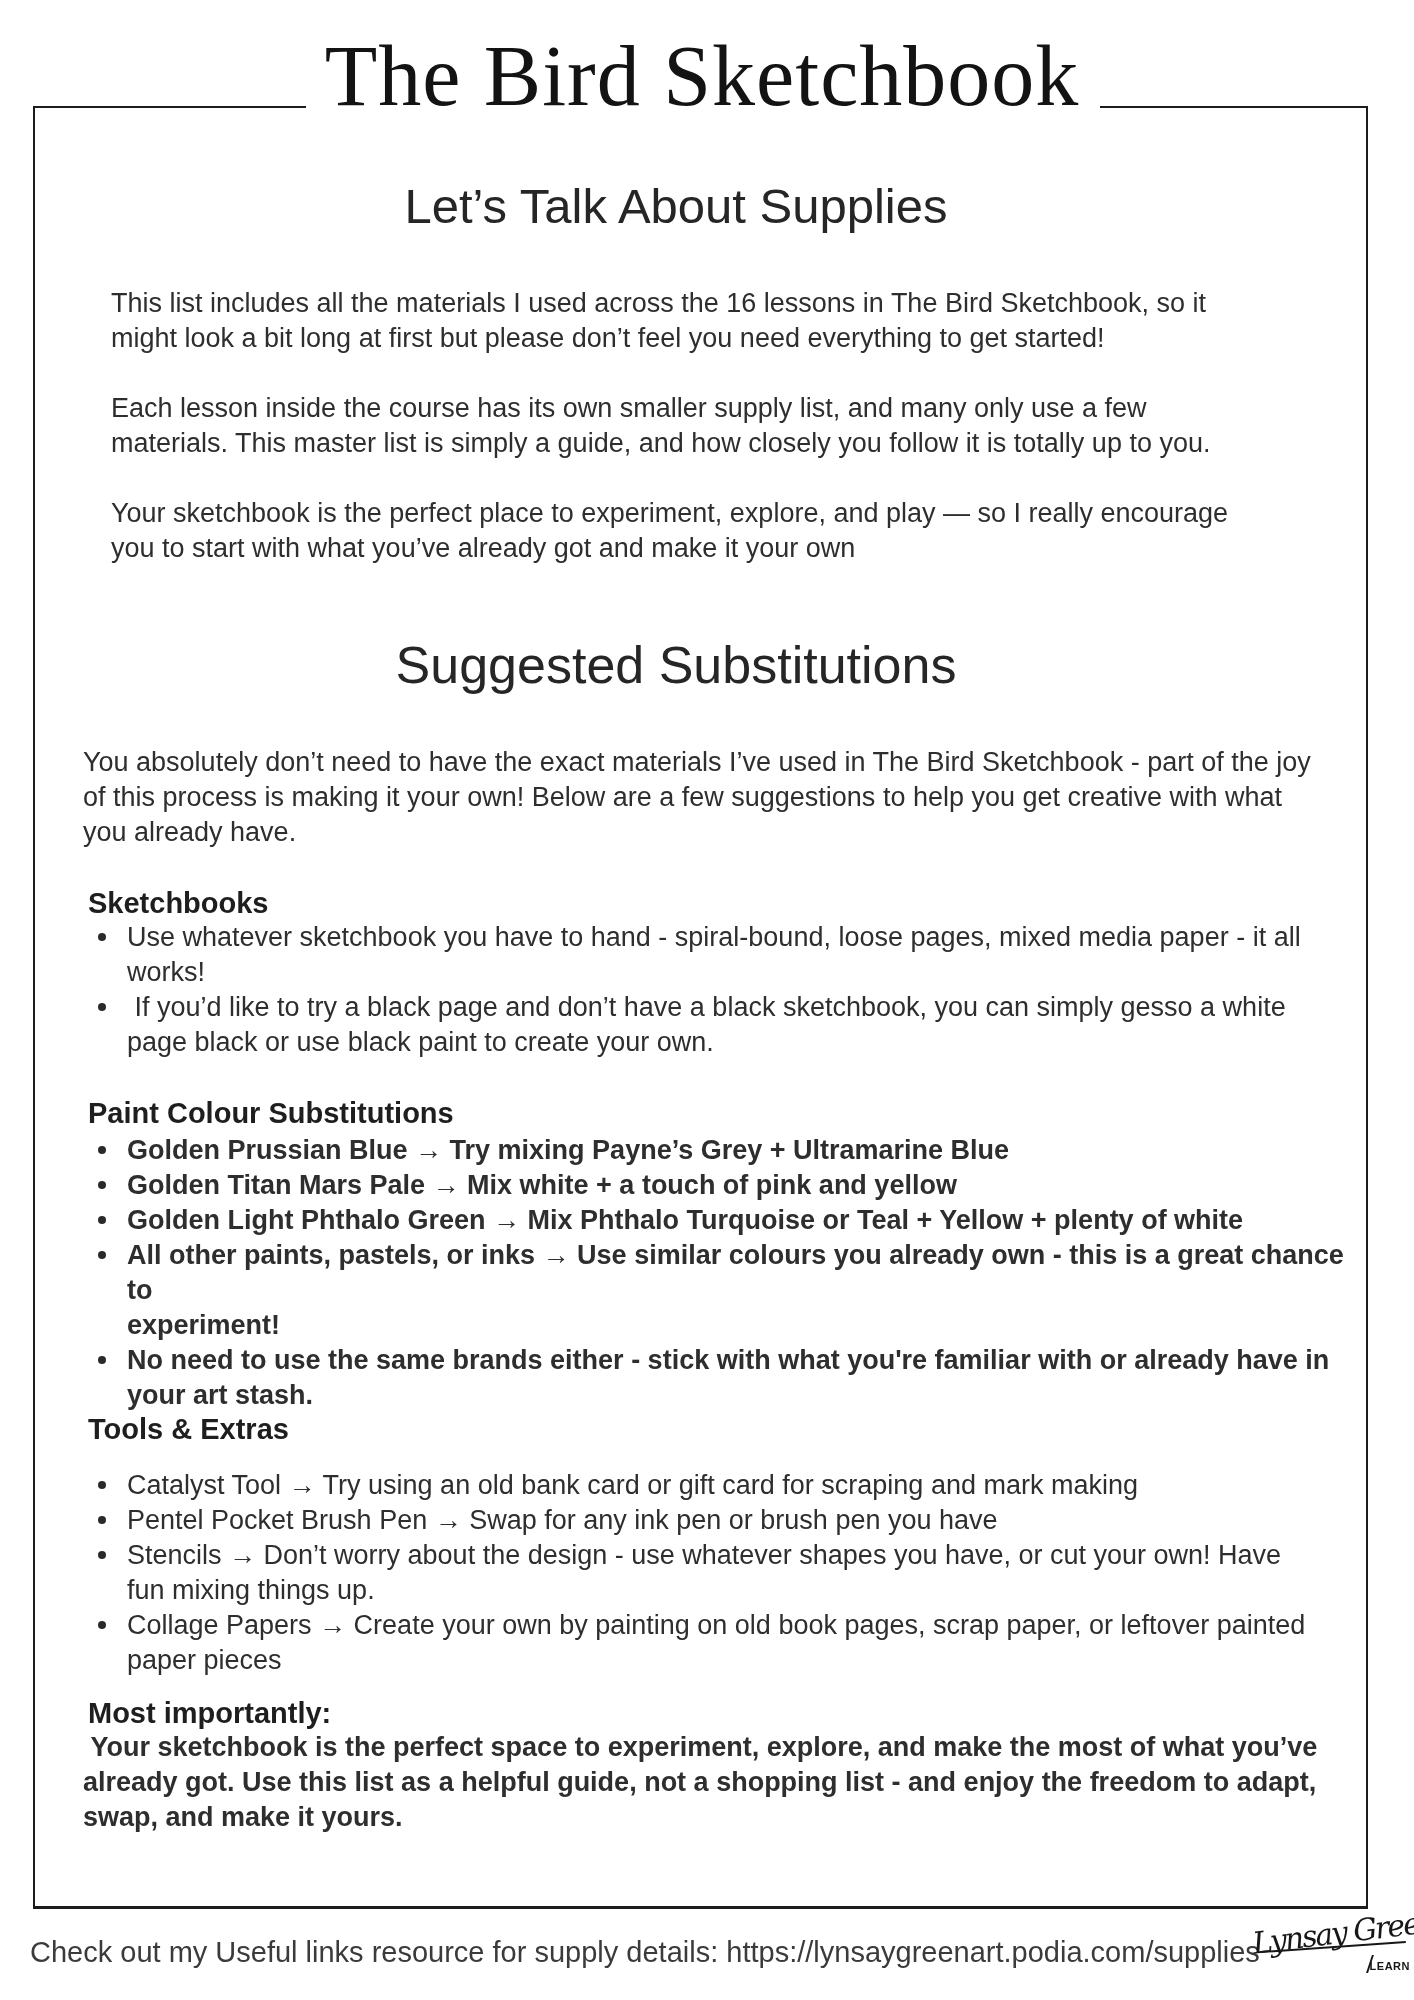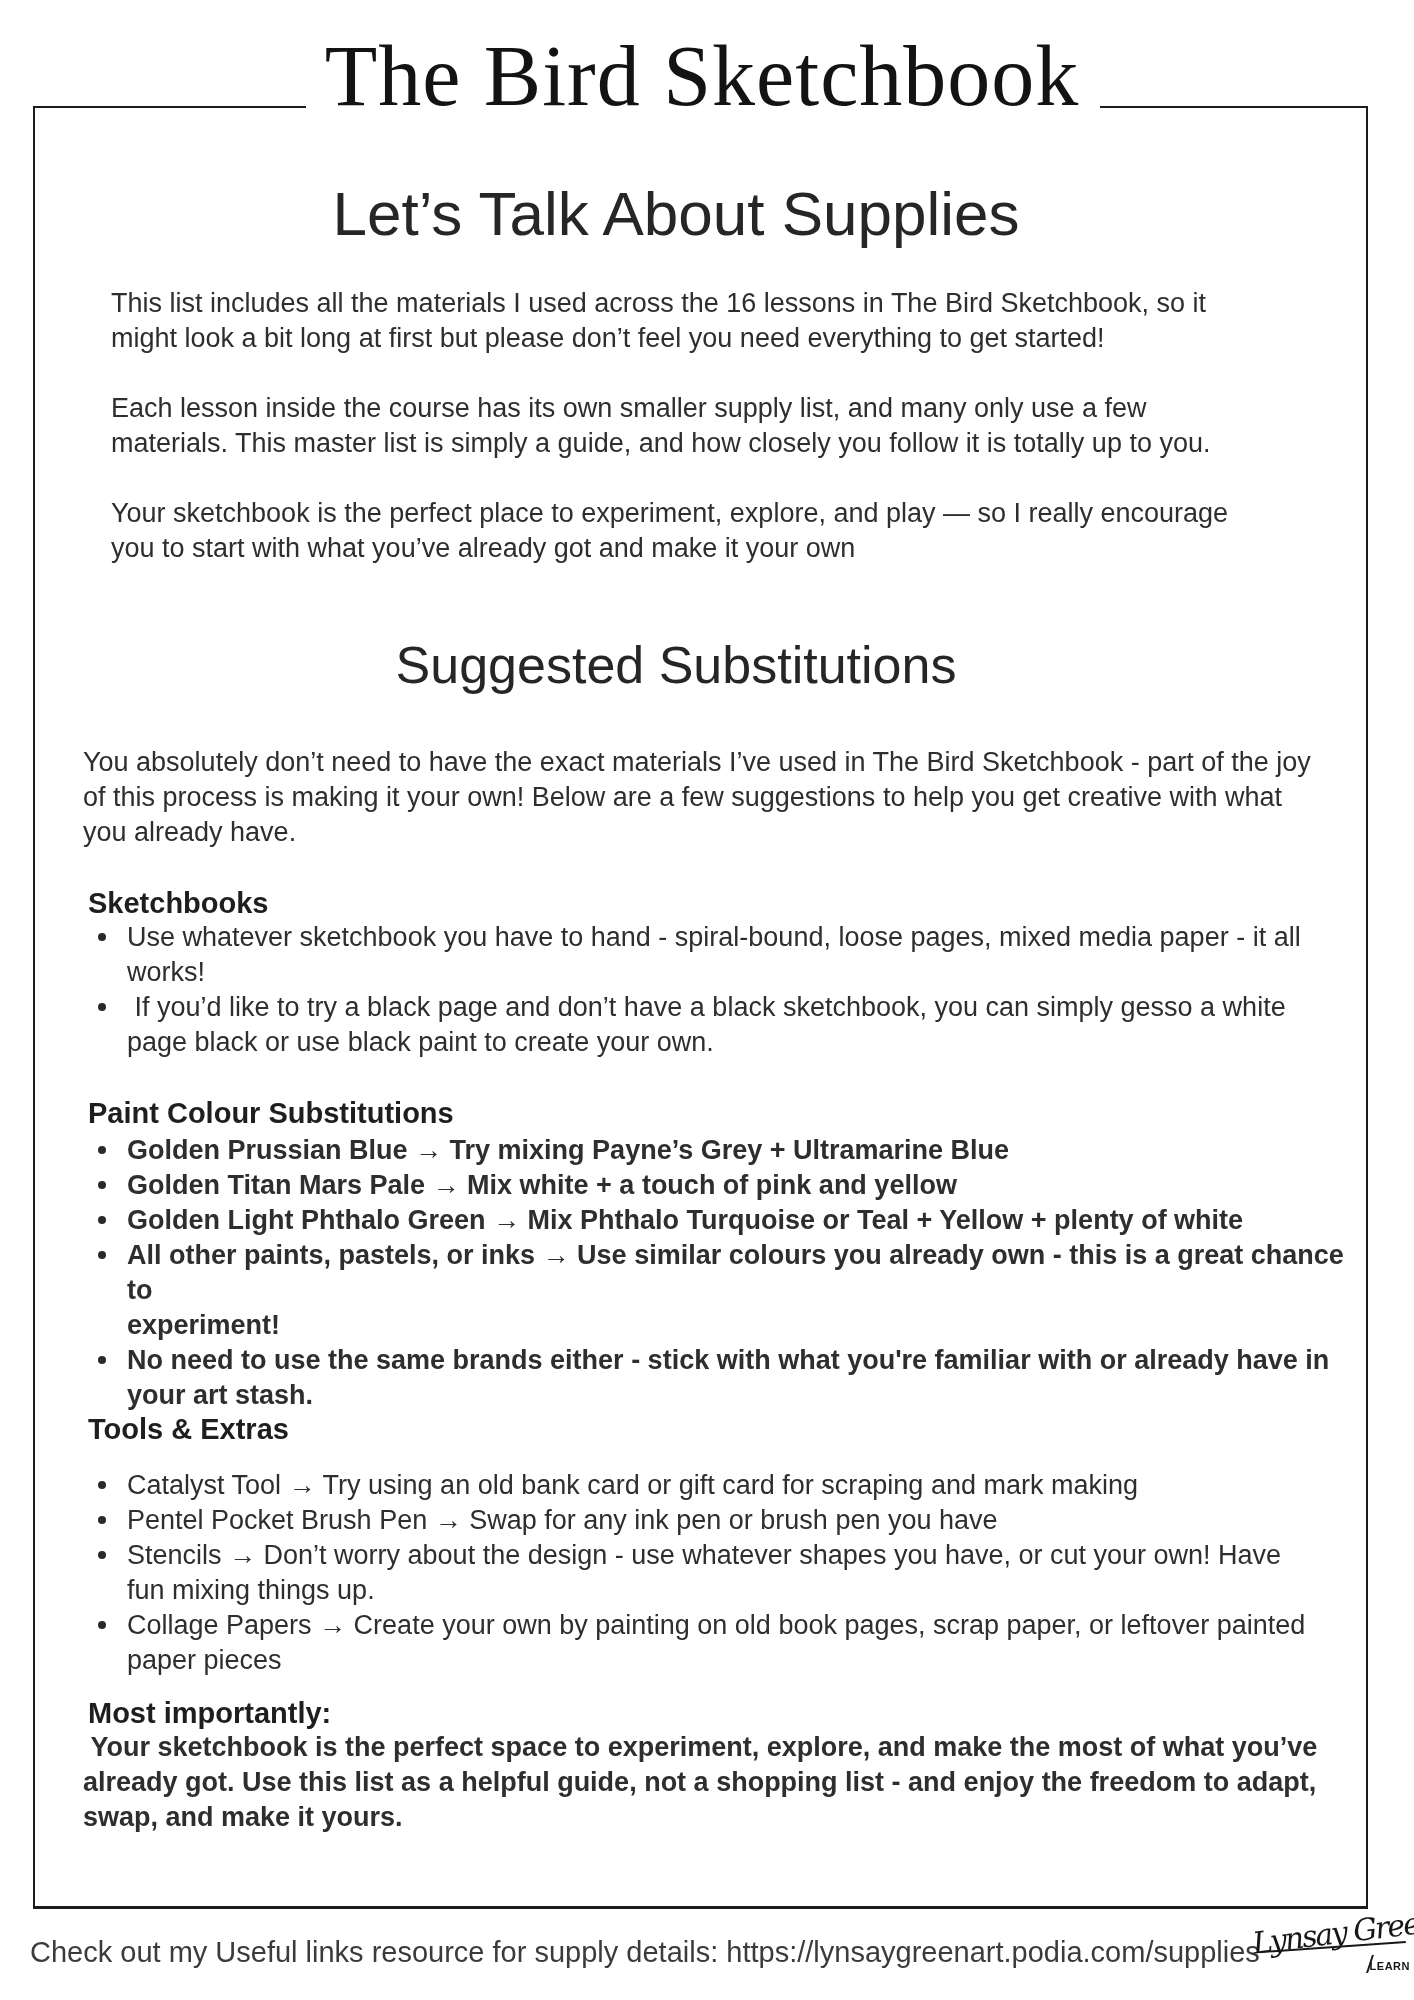--- a/index.html
+++ b/index.html
@@ -21,21 +21,21 @@
   .doc-title{
     position:absolute;top:33px;left:702px;transform:translateX(-50%);
     font-family:"Liberation Serif","DejaVu Serif",serif;
     font-size:86px;line-height:1;letter-spacing:1px;
     color:#131313;background:#ffffff;padding:0 14px;white-space:nowrap;
   }
   .big-heading{
     position:absolute;left:0;width:1352px;text-align:center;
     font-weight:300;color:#262626;white-space:nowrap;
   }
-  .subtitle{top:178px;font-size:62px;}
+  .subtitle{top:178px;font-size:49px;}
   .sub-heading{top:635px;font-size:52px;}
   
   .para{
     position:absolute;
     font-size:27px;line-height:35px;color:#2e2e2e;
     white-space:pre-line;
   }
   .intro{left:111px;width:1255px;}
   .p1{top:286px;}.p2{top:391px;}.p3{top:496px;}
   .sec-intro{left:83px;width:1270px;top:745px;}

